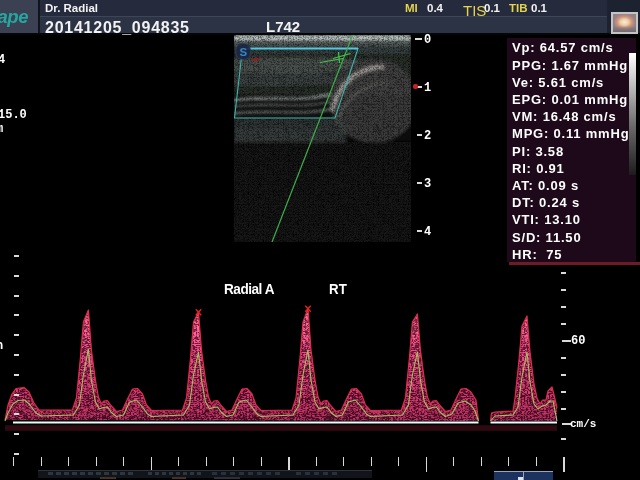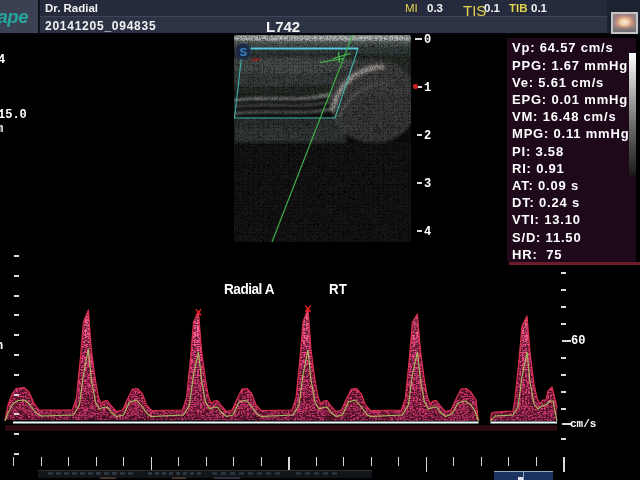--- a/index.html
+++ b/index.html
@@ -14,27 +14,27 @@
   <div class="abs" style="left:-22px;top:5.5px;color:#26a69f;font-style:italic;font-weight:bold;font-size:18.5px;letter-spacing:-0.5px">scape</div>
 </div>
 <div class="abs" style="left:38px;top:0;width:2px;height:33px;background:#10141d"></div>
 <div class="abs" style="left:40px;top:0;width:567px;height:16px;background:#252b3c"></div>
 <div class="abs" style="left:40px;top:16px;width:567px;height:1px;background:#3d4557"></div>
 <div class="abs" style="left:40px;top:17px;width:567px;height:16px;background:#2c3344"></div>
 <div class="abs" style="left:607px;top:0;width:33px;height:33px;background:#1d2230"></div>
 <div class="abs" style="left:0;top:33px;width:640px;height:2px;background:#05060a"></div>
 <div class="abs" style="left:45px;top:2px;color:#f2f2f2;font-size:11.5px;font-weight:bold">Dr. Radial</div>
 <div class="abs" style="left:266px;top:18px;color:#f2f2f2;font-size:15px;font-weight:bold">L742</div>
-<div class="abs" style="left:405px;top:2px;color:#e5d34b;font-size:11.5px;font-weight:normal">MI</div>
-<div class="abs" style="left:427px;top:2px;color:#f2f2f2;font-size:11.5px;font-weight:bold">0.3</div>
+<div class="abs" style="left:405px;top:2px;color:#e5d34b;font-size:11.5px;font-weight:bold">MI</div>
+<div class="abs" style="left:427px;top:2px;color:#f2f2f2;font-size:11.5px;font-weight:bold">0.4</div>
 <div class="abs" style="left:463px;top:2px;color:#e5d34b;font-size:15px;font-weight:normal">TIS</div>
 <div class="abs" style="left:484px;top:2px;color:#f2f2f2;font-size:11.5px;font-weight:bold">0.1</div>
 <div class="abs" style="left:509px;top:2px;color:#e5d34b;font-size:11.5px;font-weight:bold">TIB</div>
 <div class="abs" style="left:531px;top:2px;color:#f2f2f2;font-size:11.5px;font-weight:bold">0.1</div>
-<div class="abs" style="left:45px;top:19px;color:#f2f2f2;font-size:12px;font-weight:bold;letter-spacing:0.75px">20141205_094835</div>
+<div class="abs" style="left:45px;top:19px;color:#f2f2f2;font-size:16px;font-weight:bold;letter-spacing:0.75px">20141205_094835</div>
 
 <div class="abs" style="left:611px;top:12px;width:27px;height:22px;background:#c4c4c4;padding:0">
   <div class="abs" style="left:2px;top:2px;width:23px;height:18px;background:#8c8480;overflow:hidden">
     <div class="abs" style="left:1px;top:0;width:21px;height:18px;background:radial-gradient(ellipse 65% 55% at 50% 45%, #f6ece0 0%, #eecfa8 30%, #cc9478 55%, #a08088 78%, #8c8480 100%)"></div>
     <div class="abs" style="left:0;top:12px;width:23px;height:6px;background:linear-gradient(rgba(140,132,128,0),#6e6a70)"></div>
   </div>
 </div>
 
 <div class="abs" style="left:507px;top:38px;width:129px;height:224px;background:#1e091b"></div>
 <div class="abs" style="left:509px;top:262px;width:131px;height:2.5px;background:#6e1a28"></div>

